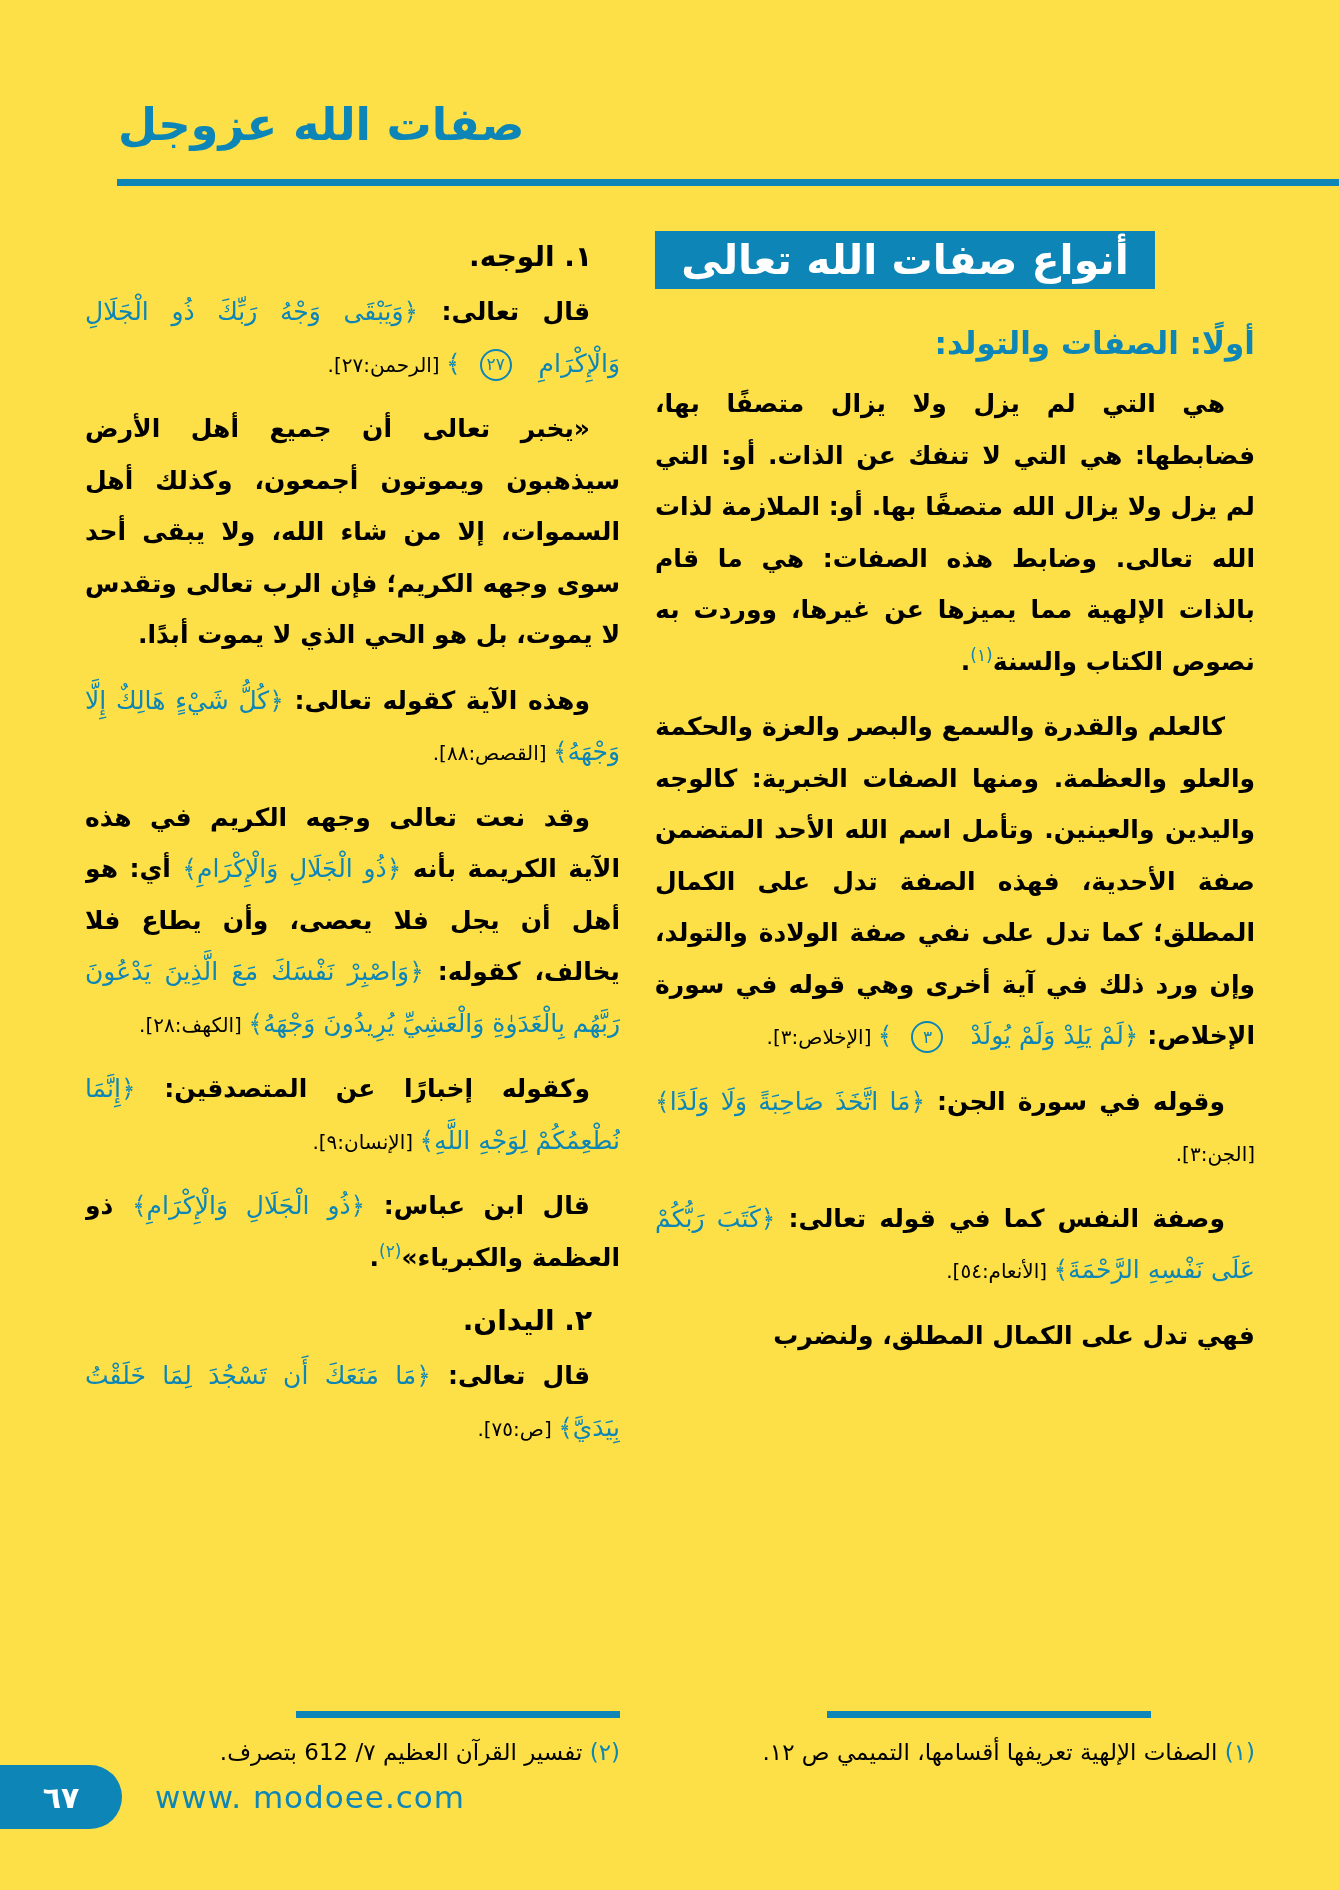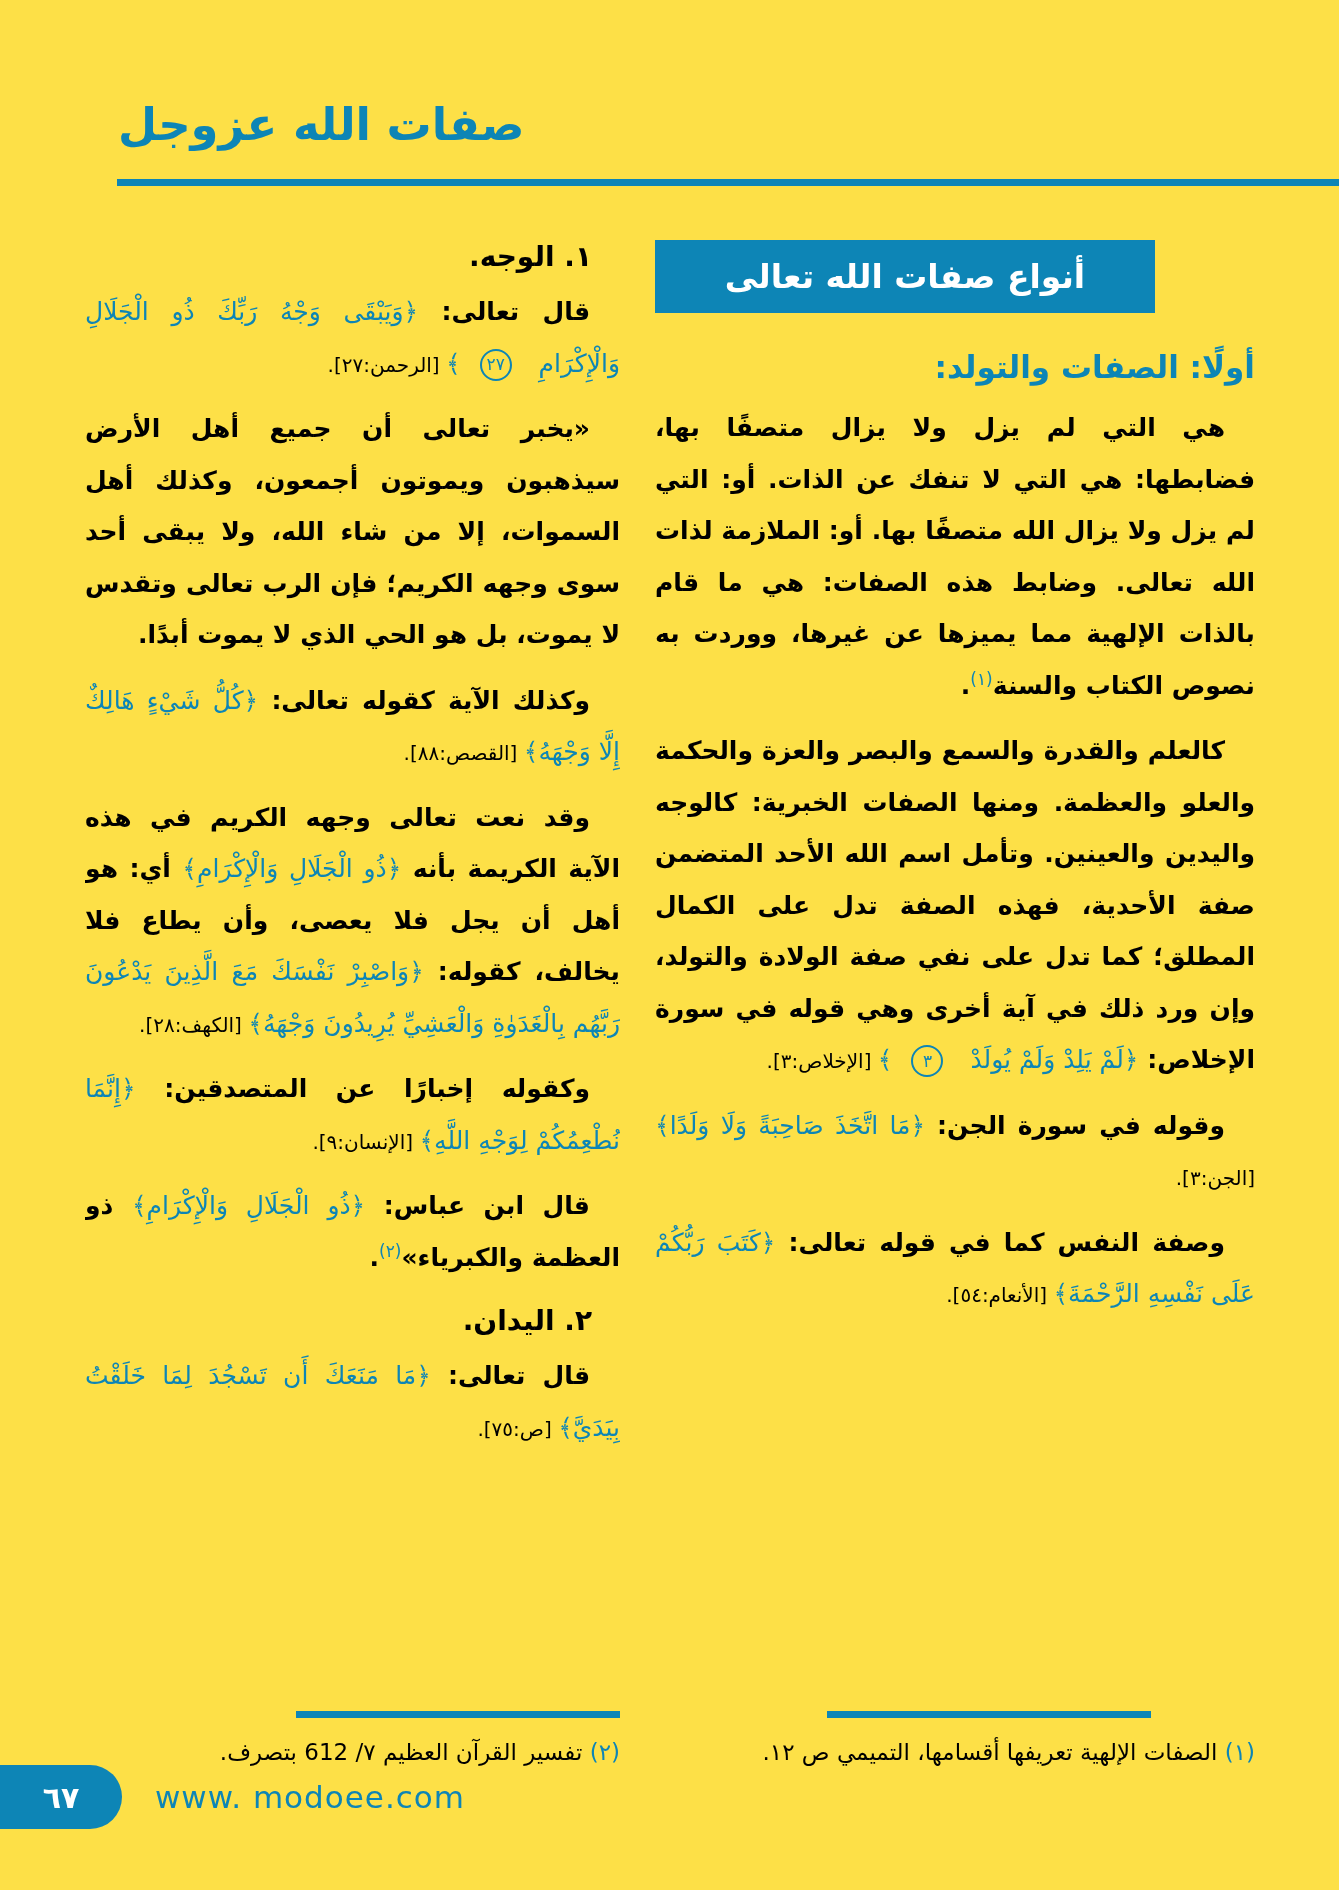--- a/index.html
+++ b/index.html
@@ -50,26 +50,26 @@
   .col {
     display: flex;
     flex-direction: column;
     height: 100%;
     overflow: hidden;
   }
   .col-right { width: 600px; }
   .col-left  { width: 535px; }
   .section-box {
     width: 500px;
-    margin: 14px 100px 24px 0;
-    padding: 17px 6px;
+    margin: 5px 100px 24px 0;
+    padding: 5px 6px;
     background: var(--accent);
     color: #fff;
     text-align: center;
-    font-size: 33px;
+    font-size: 41px;
     font-weight: bold;
   }
   .subheading {
     color: var(--accent);
     font-size: 31px;
     font-weight: bold;
     margin: 12px 0 10px;
   }
   .body-p {
     font-size: 25px;
@@ -180,37 +180,38 @@
       <h2 class="subheading">أولًا: الصفات والتولد:</h2>
 
       <p class="body-p indent"><span>هي التي لم يزل ولا يزال متصفًا بها، فضابطها: هي التي لا تنفك عن الذات. أو: التي لم يزل ولا يزال الله متصفًا بها. أو: الملازمة لذات الله تعالى. وضابط هذه الصفات: هي ما قام بالذات الإلهية مما يميزها عن غيرها، ووردت به نصوص الكتاب والسنة</span><sup class="fn-mark">(١)</sup><span>.</span></p>
 
       <p class="body-p indent"><span>كالعلم والقدرة والسمع والبصر والعزة والحكمة والعلو والعظمة. ومنها الصفات الخبرية: كالوجه واليدين والعينين. وتأمل اسم الله الأحد المتضمن صفة الأحدية، فهذه الصفة تدل على الكمال المطلق؛ كما تدل على نفي صفة الولادة والتولد، وإن ورد ذلك في آية أخرى وهي قوله في سورة الإخلاص: </span><span class="verse">﴿لَمْ يَلِدْ وَلَمْ يُولَدْ </span><span class="ayah">٣</span><span class="verse">﴾</span><span class="ref"> [الإخلاص:٣].</span></p>
 
       <p class="body-p indent"><span>وقوله في سورة الجن: </span><span class="verse">﴿مَا اتَّخَذَ صَاحِبَةً وَلَا وَلَدًا﴾</span><span class="ref"> [الجن:٣].</span></p>
 
       <p class="body-p indent"><span>وصفة النفس كما في قوله تعالى: </span><span class="verse">﴿كَتَبَ رَبُّكُمْ عَلَى نَفْسِهِ الرَّحْمَةَ﴾</span><span class="ref"> [الأنعام:٥٤].</span></p>
 
+      <p class="body-p">فهي تدل على الكمال المطلق، ولنضرب</p>
 
       <div class="footnote-block">
         <div class="fn-rule"></div>
         <p class="footnote"><span class="fn-num">(١)</span> <span>الصفات الإلهية تعريفها أقسامها، التميمي ص ١٢.</span></p>
       </div>
     </section>
 
     <section class="col col-left">
 
 
       <h3 class="list-heading">١. الوجه.</h3>
 
       <p class="body-p indent"><span>قال تعالى: </span><span class="verse">﴿وَيَبْقَى وَجْهُ رَبِّكَ ذُو الْجَلَالِ وَالْإِكْرَامِ </span><span class="ayah">٢٧</span><span class="verse">﴾</span><span class="ref"> [الرحمن:٢٧].</span></p>
 
       <p class="body-p indent">«يخبر تعالى أن جميع أهل الأرض سيذهبون ويموتون أجمعون، وكذلك أهل السموات، إلا من شاء الله، ولا يبقى أحد سوى وجهه الكريم؛ فإن الرب تعالى وتقدس لا يموت، بل هو الحي الذي لا يموت أبدًا.</p>
 
-      <p class="body-p indent"><span>وكذلك الآية كقوله تعالى: </span><span class="verse">﴿كُلُّ شَيْءٍ هَالِكٌ إِلَّا وَجْهَهُ﴾</span><span class="ref"> [القصص:٨٨].</span></p>
+      <p class="body-p indent"><span>وهذه الآية كقوله تعالى: </span><span class="verse">﴿كُلُّ شَيْءٍ هَالِكٌ إِلَّا وَجْهَهُ﴾</span><span class="ref"> [القصص:٨٨].</span></p>
 
       <p class="body-p indent"><span>وقد نعت تعالى وجهه الكريم في هذه الآية الكريمة بأنه </span><span class="verse">﴿ذُو الْجَلَالِ وَالْإِكْرَامِ﴾</span><span> أي: هو أهل أن يجل فلا يعصى، وأن يطاع فلا يخالف، كقوله: </span><span class="verse">﴿وَاصْبِرْ نَفْسَكَ مَعَ الَّذِينَ يَدْعُونَ رَبَّهُم بِالْغَدَوٰةِ وَالْعَشِيِّ يُرِيدُونَ وَجْهَهُ﴾</span><span class="ref"> [الكهف:٢٨].</span></p>
 
       <p class="body-p indent"><span>وكقوله إخبارًا عن المتصدقين: </span><span class="verse">﴿إِنَّمَا نُطْعِمُكُمْ لِوَجْهِ اللَّهِ﴾</span><span class="ref"> [الإنسان:٩].</span></p>
 
       <p class="body-p indent"><span>قال ابن عباس: </span><span class="verse">﴿ذُو الْجَلَالِ وَالْإِكْرَامِ﴾</span><span> ذو العظمة والكبرياء»</span><sup class="fn-mark">(٢)</sup><span>.</span></p>
 
       <h3 class="list-heading">٢. اليدان.</h3>
 
       <p class="body-p indent"><span>قال تعالى: </span><span class="verse">﴿مَا مَنَعَكَ أَن تَسْجُدَ لِمَا خَلَقْتُ بِيَدَيَّ﴾</span><span class="ref"> [ص:٧٥].</span></p>

